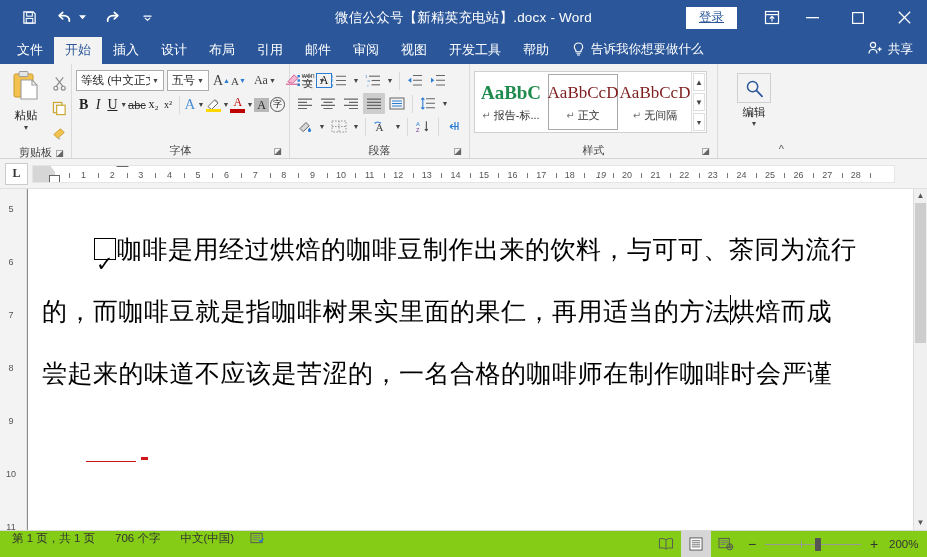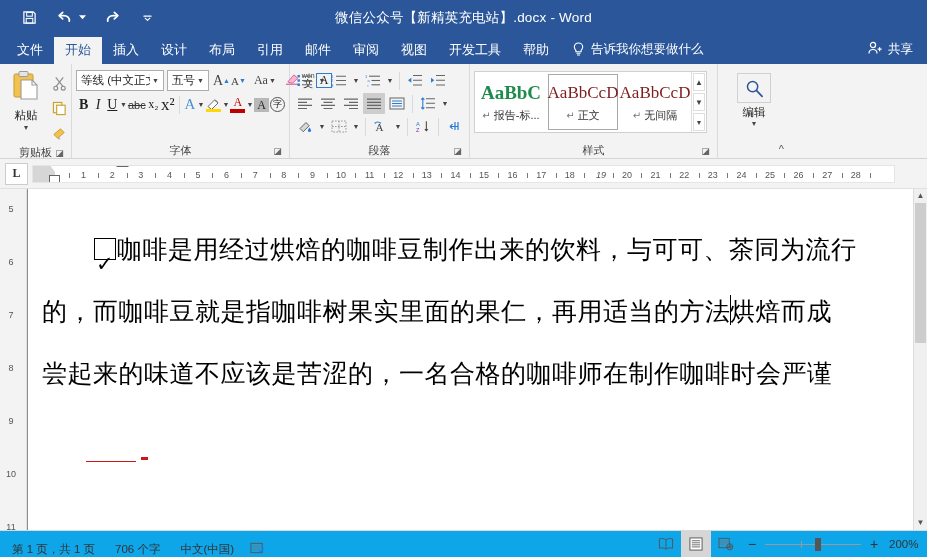--- a/index.html
+++ b/index.html
@@ -194,22 +194,22 @@
     position: absolute; right: 0; top: 0; bottom: 0; width: 14px; background: #f0f0f0;
     border-left: 1px solid #dcdcdc;
   }
   .vscroll .thumb { position: absolute; top: 0; left: 1px; right: 1px; height: 140px; background: #cdcdcd; }
   .vscroll .arrow { position: absolute; left: 0; right: 0; height: 14px; text-align: center; font-size: 8px; color: #555; line-height: 14px; }
   .vscroll .up { top: 0; }
   .vscroll .down { bottom: 0; }
 
   
   .statusbar {
-    height: 27px; background: #0ea5e9; border-top: 1px solid #d9d9d9;
-    display: flex; align-items: flex-end; font-size: 11.5px; color: #333; flex: 0 0 27px;
+    height: 27px; background: #84cc16; border-top: 1px solid #d9d9d9;
+    display: flex; align-items: flex-start; font-size: 11.5px; color: #333; flex: 0 0 27px;
   }
   .st-item { padding: 0 10px; cursor: default; white-space: nowrap; }
   .st-item:first-child { padding-left: 12px; }
   .st-right { margin-left: auto; display: flex; align-items: center; height: 100%; }
   .viewbtn { width: 30px; height: 100%; display: flex; align-items: center; justify-content: center; }
   .viewbtn.sel { background: #d6d6d6; }
   .zoomwrap { display: flex; align-items: center; gap: 8px; padding: 0 10px 0 6px; }
   .zsign { font-size: 14px; color: #333; width: 10px; text-align: center; cursor: default; }
   .ztrack { width: 96px; height: 1px; background: #999; position: relative; }
   .ztrack .mid { position: absolute; left: 38%; top: -3px; width: 1px; height: 7px; background: #999; }
@@ -249,20 +249,45 @@
       </div>
       <div class="qat-btn">
         <svg width="9" height="9" viewBox="0 0 10 10">
             <path d="M1 3.5h8M2.4 5.6L5 8.2l2.6-2.6" fill="none" stroke="#fff" stroke-width="1.2" stroke-linecap="round" stroke-linejoin="round"></path>
           </svg>
       </div>
     </div>
 
     <div class="title-text">微信公众号【新精英充电站】.docx  -  Word</div>
 
+    <div class="title-right">
+      <button class="signin">登录</button>
+      <div class="ribbon-opts">
+        <svg width="16" height="15" viewBox="0 0 16 15">
+            <rect x="1.5" y="1.5" width="13" height="12" fill="none" stroke="#fff" stroke-width="1.2"></rect>
+            <path d="M1.5 4.6h13" stroke="#fff" stroke-width="1.2"></path>
+            <path d="M8 11.5V6.5M5.8 8.6L8 6.3l2.2 2.3" fill="none" stroke="#fff" stroke-width="1.1"></path>
+          </svg>
+      </div>
+      <div class="wbtn">
+        <svg width="13" height="2" viewBox="0 0 13 2">
+            <rect width="13" height="1.3" fill="#fff"></rect>
+          </svg>
+      </div>
+      <div class="wbtn">
+        <svg width="12" height="12" viewBox="0 0 12 12">
+            <rect x="0.6" y="0.6" width="10.8" height="10.8" fill="none" stroke="#fff" stroke-width="1.2"></rect>
+          </svg>
+      </div>
+      <div class="wbtn close">
+        <svg width="13" height="13" viewBox="0 0 13 13">
+            <path d="M0.8 0.8l11.4 11.4M12.2 0.8L0.8 12.2" stroke="#fff" stroke-width="1.3"></path>
+          </svg>
+      </div>
+    </div>
   </div>
 
   <div class="tabbar">
     <div class="tab">文件</div>
     <div class="tab active">开始</div>
     <div class="tab">插入</div>
     <div class="tab">设计</div>
     <div class="tab">布局</div>
     <div class="tab">引用</div>
     <div class="tab">邮件</div>
@@ -382,21 +407,21 @@
             <div class="ic ital-i">I</div>
             <div class="ic und-i">U</div>
             <div class="ic" style="width:10px;font-size:7px;">▼</div>
             <div class="ic" style="width:24px;">
               <span style="text-decoration:line-through;font-size:11px;color:#333;">abc</span>
             </div>
             <div class="ic">
               <span style="font-family:'Liberation Serif',serif;font-size:12px;color:#222;">x₂</span>
             </div>
             <div class="ic">
-              <span style="font-family:'Liberation Serif',serif;font-size:17px;color:#222;">x²</span>
+              <span style="font-family:'Liberation Serif',serif;font-size:10px;color:#222;">x²</span>
             </div>
             <div class="sep"></div>
             <div class="ic">
               <span style="font-family:'Liberation Serif',serif;font-size:15px;color:#4a90d9;">A</span>
             </div>
             <div class="ic" style="width:10px;font-size:7px;">▼</div>
             <div class="ic" style="flex-direction:column;gap:0;">
               <svg width="16" height="12" viewBox="0 0 16 12">
                   <path d="M3 8.5L9.5 2l3.5 3-6.5 6.5z" fill="#fff" stroke="#6e6e6e" stroke-width="1"></path>
                   <path d="M10 1.6l2.6 2.6" stroke="#6e6e6e" stroke-width="1"></path>

